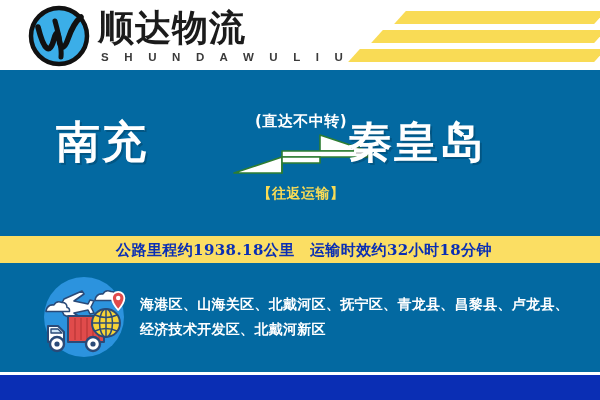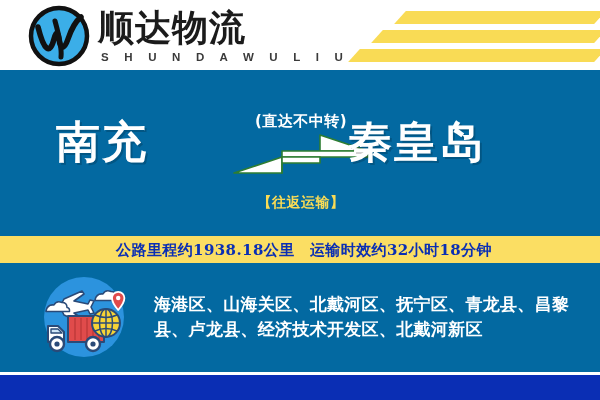--- a/index.html
+++ b/index.html
@@ -123,22 +123,22 @@
     white-space: nowrap;
     letter-spacing: 0.5px;
   }
   .arrow-wrap {
     position: relative;
     width: 146px; height: 40px;
     margin-top: 4px;
   }
   .arrow-wrap svg { display: block; }
   .mid-bottom {
-    margin-top: 20px;
-    font-family: Liberation Mono, monospace;
+    margin-top: 10px;
+    font-family: Liberation Serif, serif;
     font-size: 14px;
     font-weight: bold;
     color: #F9DB55;
     line-height: 19px;
     white-space: nowrap;
     letter-spacing: 0.5px;
     text-align: center;
   }
 
   
@@ -171,24 +171,24 @@
     align-items: center;
   }
   .logi-icon {
     position: relative;
     margin-left: 38px;
     width: 92px; height: 86px;
     flex: none;
   }
   .logi-icon svg { display: block; }
   .district-text {
-    margin-left: 24px;
+    margin-left: 10px;
     margin-right: 22px;
     font-family: "DejaVu Sans", "Liberation Sans", sans-serif;
-    font-size: 17px;
+    font-size: 14px;
     font-weight: bold;
     color: #ffffff;
     line-height: 25px;
     letter-spacing: 0.3px;
   }
 
   
   .bottom-rule {
     position: absolute;
     left: 0; top: 302px;

